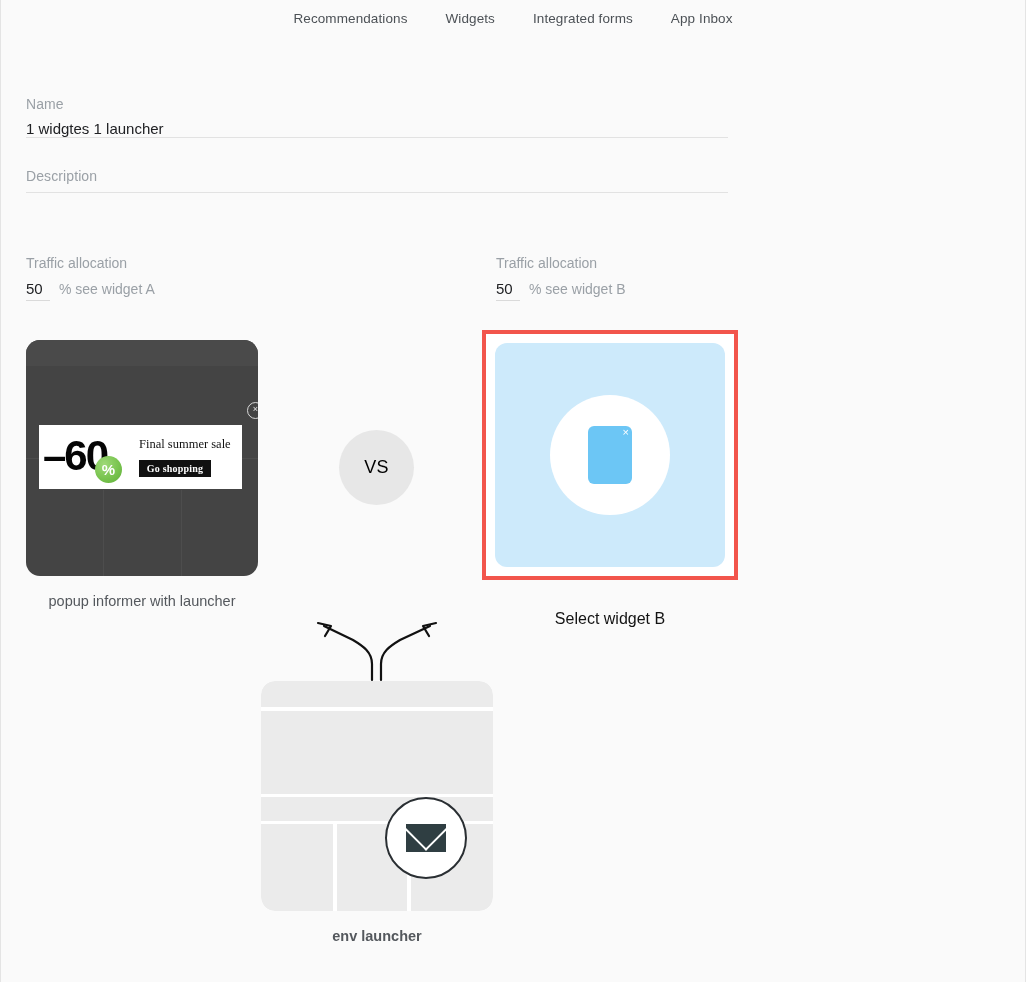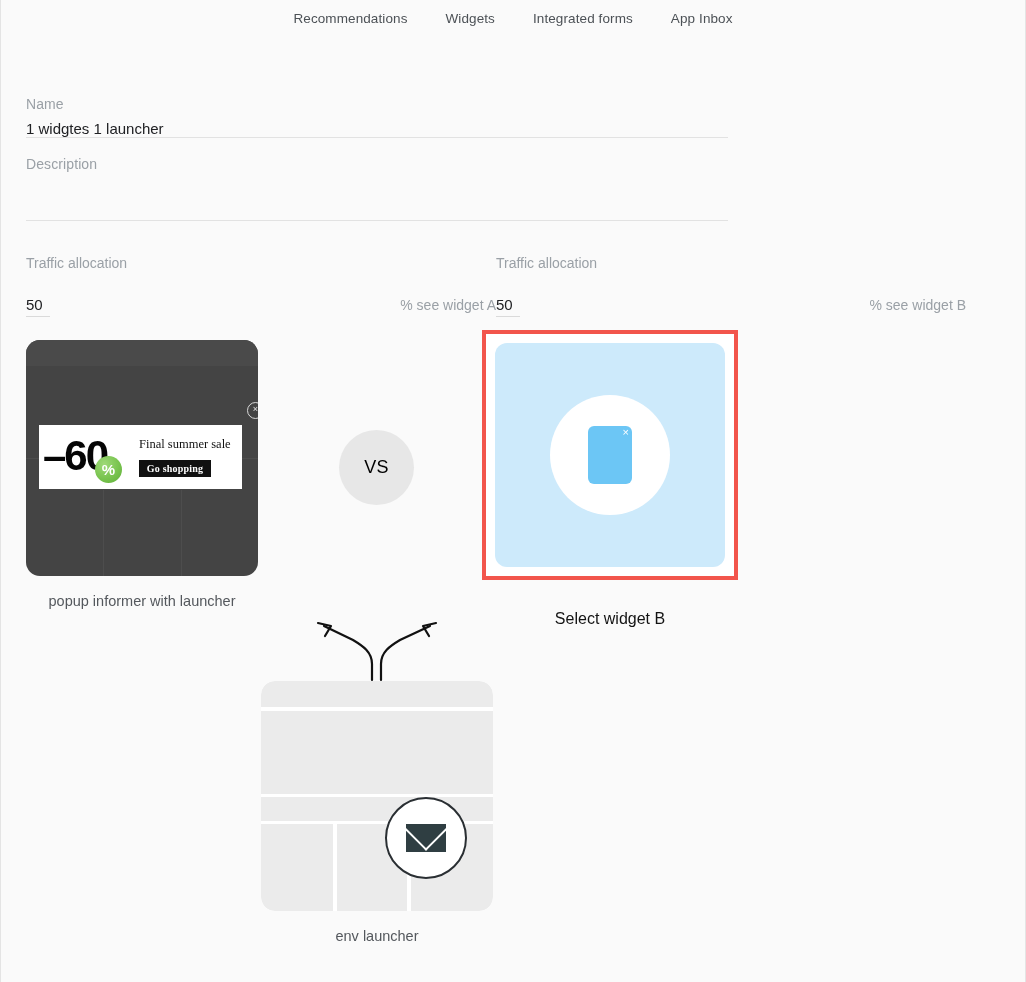--- a/index.html
+++ b/index.html
@@ -106,42 +106,41 @@
   }
   .field-value {
     font-size: 15px;
     color: #202124;
     margin-top: 8px;
   }
   .field-underline {
     border-bottom: 1px solid #e2e2e2;
   }
   .field-name { }
-  .field-desc { margin-top: 18px; padding-bottom: 40px; }
+  .field-desc { margin-top: 30px; }
 
   
   .traffic-row {
     position: absolute;
     top: 255px;
     left: 25px;
     width: 980px;
     display: flex;
   }
   .traffic-col { width: 470px; }
   .traffic-col.second { margin-left: 0; }
   .traffic-label {
     font-size: 14px;
     color: #9aa0a6;
   }
   .traffic-input-line {
-    margin-top: 25px;
+    margin-top: 9px;
     display: flex;
     align-items: baseline;
-    gap: 2px;
-    justify-content: space-between;
+    gap: 9px;
   }
   .traffic-number {
     font-size: 15px;
     color: #202124;
     border-bottom: 1px solid #dadada;
     padding-bottom: 3px;
     min-width: 24px;
   }
   .traffic-suffix {
     font-size: 14px;
@@ -355,20 +354,21 @@
     width: 130px;
     height: 62px;
   }
 
   
   .launcher-wrap {
     position: absolute;
     left: 260px;
     top: 681px;
     width: 232px;
+    font-weight: bold;
   }
   .launcher-card {
     position: relative;
     width: 232px;
     height: 230px;
     background: #ffffff;
     border-radius: 14px;
     overflow: hidden;
   }
   .lc-block {

